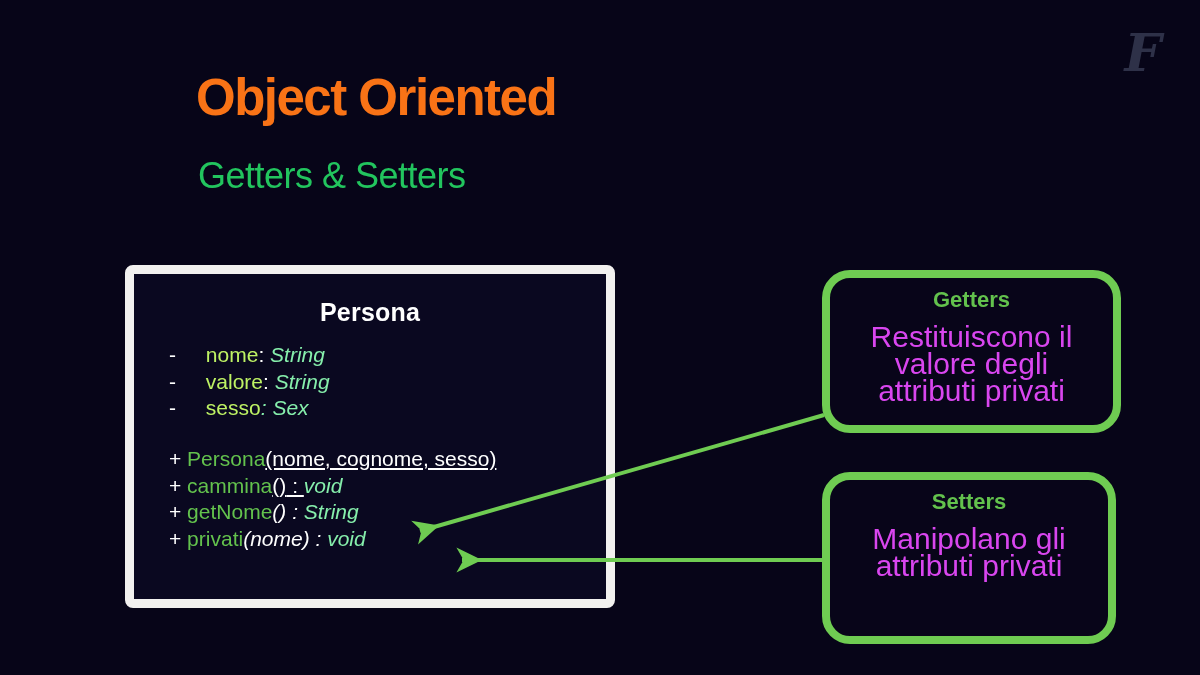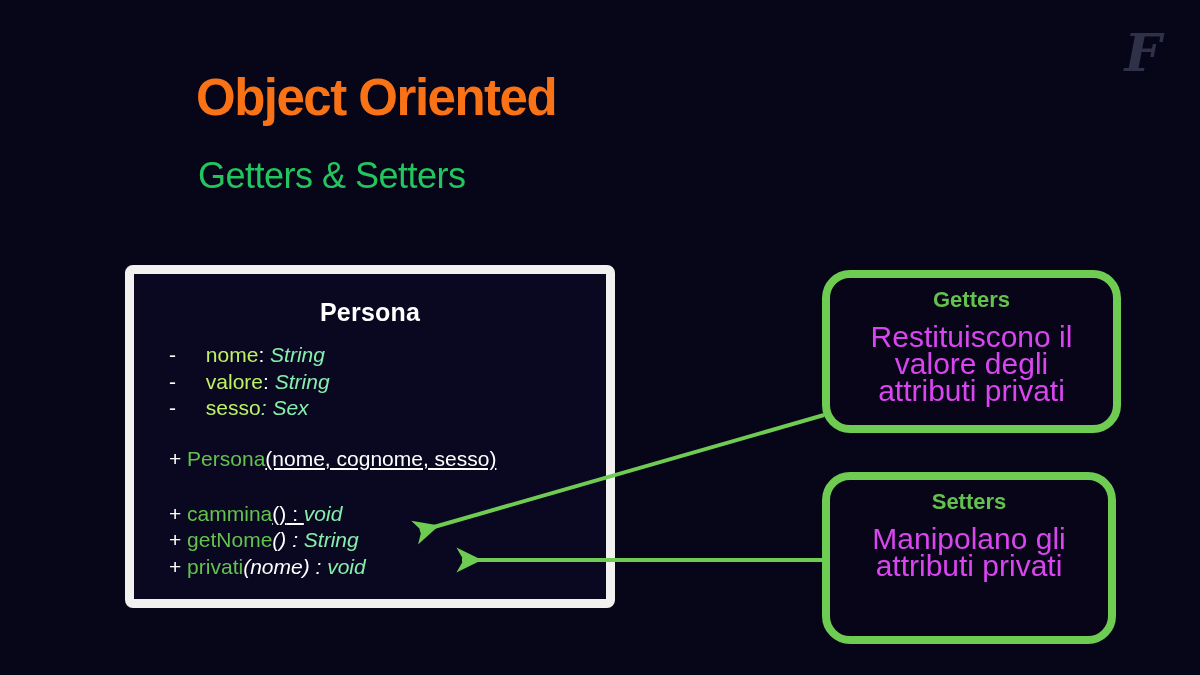--- a/index.html
+++ b/index.html
@@ -96,21 +96,21 @@
     left: 35px;
     top: 172px;
     width: 430px;
   }
   .uml-line {
     font-size: 21px;
     line-height: 26.5px;
     color: #ffffff;
     white-space: nowrap;
   }
-  .uml-line.gap { margin-top: 28px; }
+  .uml-line.gap { }
   .sig { color: #ffffff; }
   .vis { color: #ffffff; }
   .name-priv { color: #bef264; margin-left: 24px; }
   .name-pub  { color: #63c24d; }
   .type-it   { font-style: italic; color: #86efac; }
   .paren     { color: #ffffff; text-decoration: underline; }
   .paren-it  { color: #ffffff; font-style: italic; }
 
   
   .callout {

